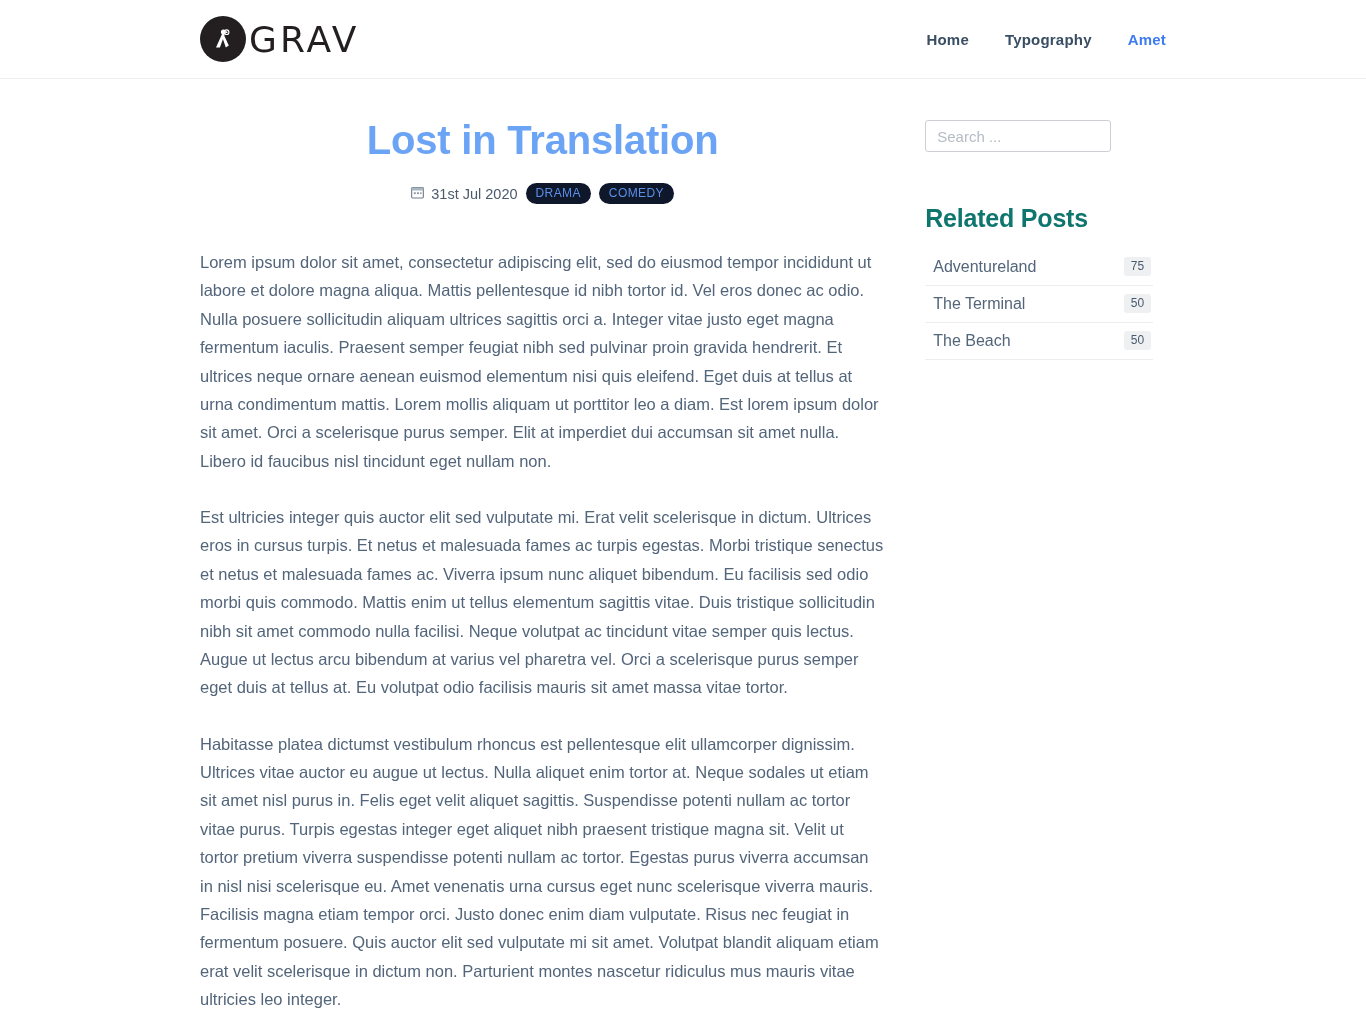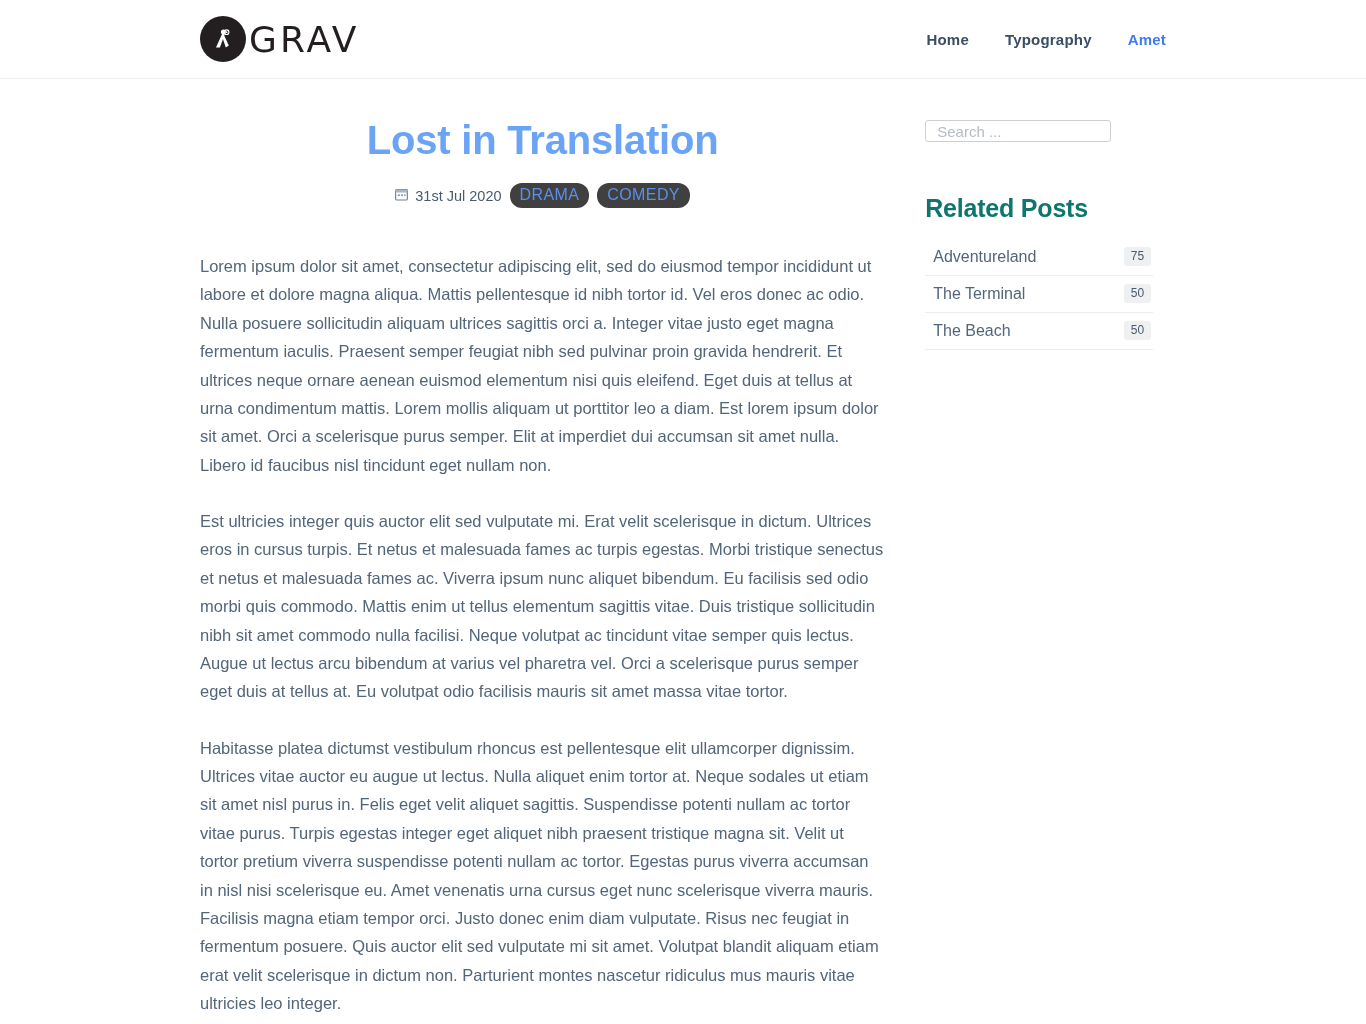--- a/index.html
+++ b/index.html
@@ -92,44 +92,44 @@
     color: #5a6a7d;
   }
   .meta-date {
     display: flex; align-items: center; gap: 7px;
     color: #4a5a6d;
     font-size: 14.5px;
   }
   .cal-icon { display: block; }
   .tag-pill {
     display: inline-block;
-    background: #404040;
+    background: #0f172a;
     color: #5b8fe8;
-    font-size: 16px;
+    font-size: 12px;
     letter-spacing: 0.4px;
     padding: 3px 10px 4px;
     border-radius: 12px;
     text-decoration: none;
   }
 
   
   .post-body { margin-top: 44px; }
   .post-body p {
     margin: 0 0 28px 0;
     font-size: 16.5px;
     line-height: 1.72;
     color: #53657a;
     text-align: left;
   }
   .post-body p:last-child { margin-bottom: 0; }
 
   
   .search-box {
     width: 186px;
-    height: 22px;
+    height: 32px;
     border: 1px solid #ccd0d4;
     border-radius: 3px;
     padding: 0 11px;
     font-size: 15px;
     color: #55606d;
     font-family: "Liberation Sans", sans-serif;
     background: #fff;
     outline: none;
   }
   .search-box::placeholder { color: #b5bcc4; }

